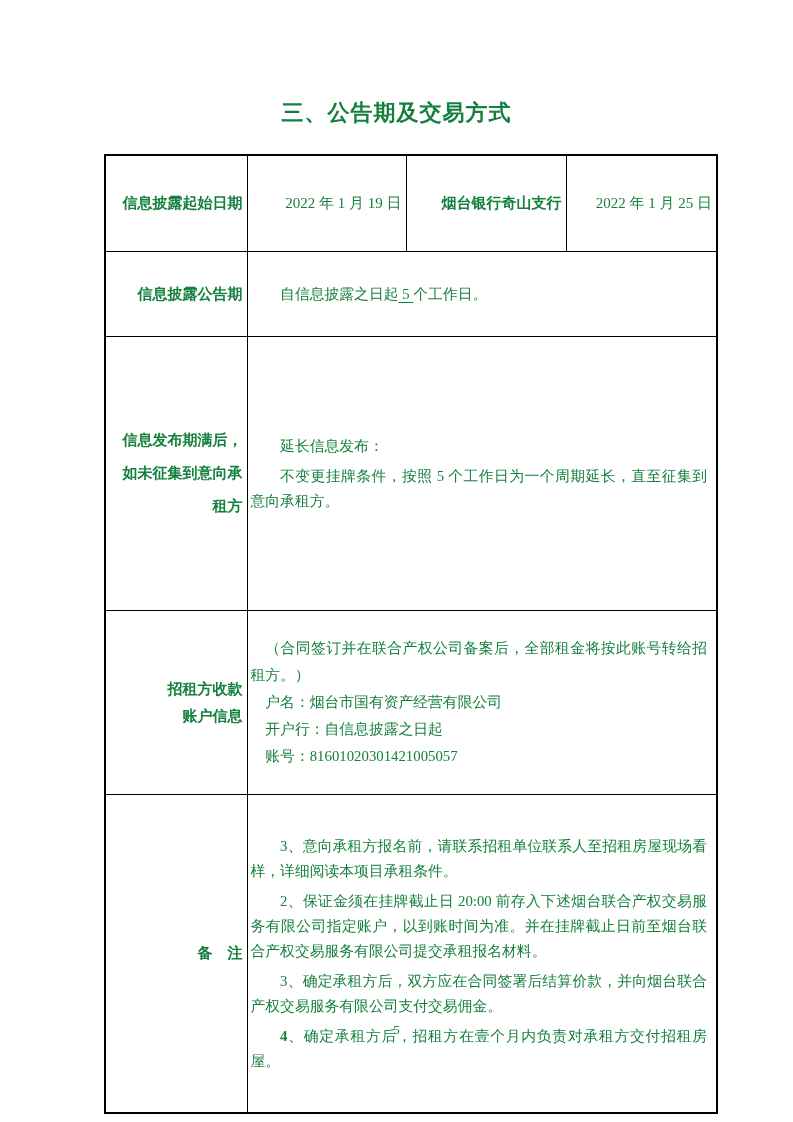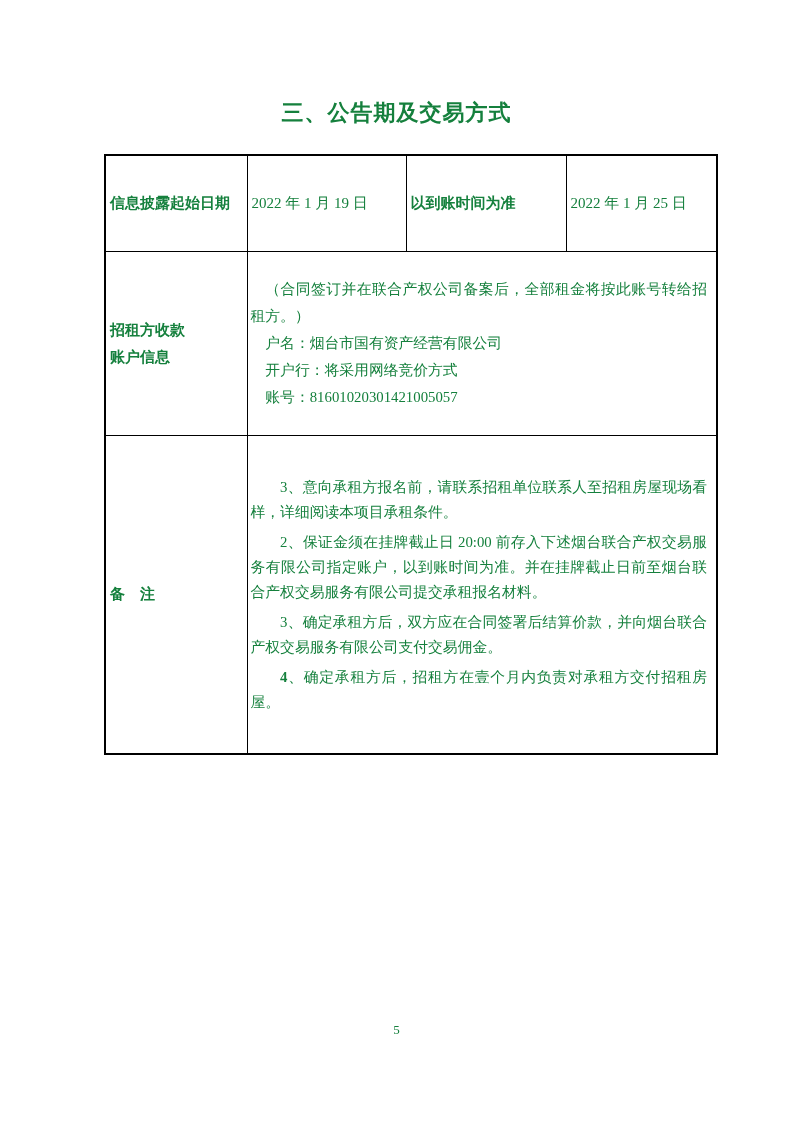--- a/index.html
+++ b/index.html
@@ -44,31 +44,31 @@
   tr.r1 td { height: 57px; }
   tr.r2 td { height: 46px; }
   tr.r3 td { height: 235px; }
   tr.r4 td { height: 84px; }
   tr.r5 td { height: 145px; }
   tr.r6 td { height: 279px; }
 
   td.label {
     font-weight: bold;
     font-size: 15px;
-    text-align: left;
+    text-align: right;
     vertical-align: middle;
     white-space: pre-line;
     line-height: 2.2;
     padding: 19px 4px;
   }
   tr.r5 td.label { line-height: 1.8; }
 
   td.datecell {
     font-size: 15px;
-    text-align: left;
+    text-align: right;
     vertical-align: middle;
     padding: 19px 4px;
   }
 
   td.content {
     font-size: 14.8px;
     vertical-align: middle;
     padding: 4px 9px 4px 3px;
   }
   td.content p {
@@ -108,34 +108,49 @@
     <colgroup>
       <col style="width:142px">
       <col style="width:159px">
       <col style="width:160px">
       <col style="width:151px">
     </colgroup>
     <tbody>
       <tr class="r1">
         <td class="label">信息披露起始日期</td>
         <td class="datecell">2022 年 1 月 19 日</td>
-        <td class="label">以到账时间为准</td>
+        <td class="label">烟台银行奇山支行</td>
         <td class="datecell">2022 年 1 月 25 日</td>
       </tr>
 
+      <tr class="r2">
+        <td class="label">信息披露公告期</td>
+        <td class="content" colspan="3">
+          <p><span>自信息披露之日起</span><span class="u"> 5 </span><span>个工作日。</span></p>
+        </td>
+      </tr>
 
+      <tr class="r3">
+        <td class="label">信息发布期满后，
+如未征集到意向承
+租方</td>
+        <td class="content" colspan="3">
+          <p>延长信息发布：</p>
+          <p>不变更挂牌条件，按照 5 个工作日为一个周期延长，直至征集到意向承租方。</p>
+        </td>
+      </tr>
 
 
       <tr class="r5">
         <td class="label">招租方收款
 账户信息</td>
         <td class="content" colspan="3">
           <p>（合同签订并在联合产权公司备案后，全部租金将按此账号转给招租方。）</p>
           <p>户名：烟台市国有资产经营有限公司</p>
-          <p>开户行：将采用网络竞价方式</p>
+          <p>开户行：自信息披露之日起</p>
           <p>账号：81601020301421005057</p>
         </td>
       </tr>
 
       <tr class="r6">
         <td class="label">备　注</td>
         <td class="content" colspan="3">
           <p>3、意向承租方报名前，请联系招租单位联系人至招租房屋现场看样，详细阅读本项目承租条件。</p>
           <p>2、保证金须在挂牌截止日 20:00 前存入下述烟台联合产权交易服务有限公司指定账户，以到账时间为准。并在挂牌截止日前至烟台联合产权交易服务有限公司提交承租报名材料。</p>
           <p>3、确定承租方后，双方应在合同签署后结算价款，并向烟台联合产权交易服务有限公司支付交易佣金。</p>

